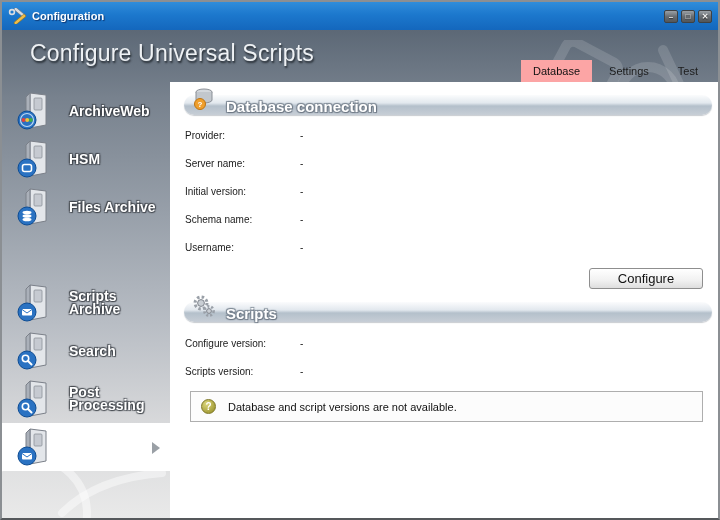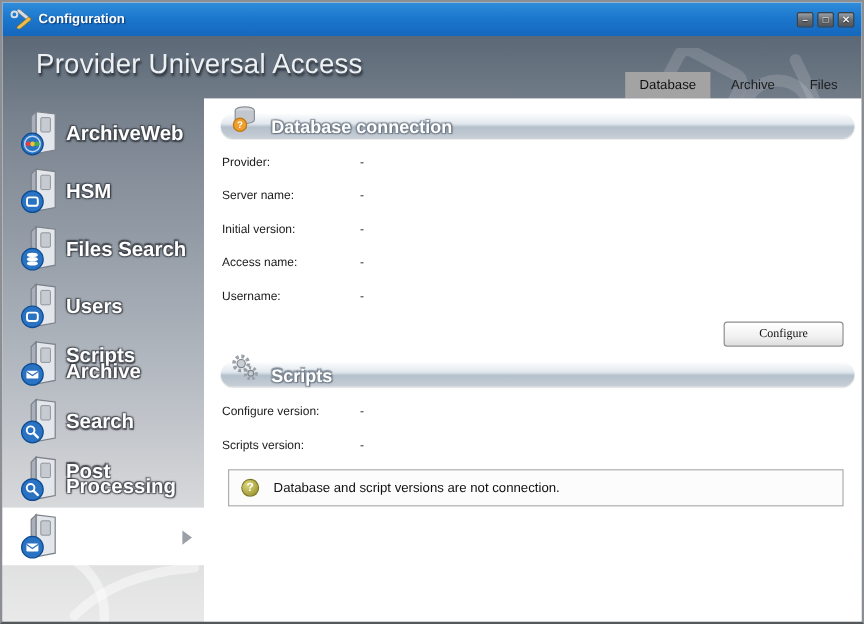--- a/index.html
+++ b/index.html
@@ -33,27 +33,27 @@
   
   .page-title {
     position:absolute; top:38px; left:28px;
     font-size:23px; color:#eef1f4; letter-spacing:.2px;
     text-shadow:1px 2px 2px rgba(25,30,36,.85);
   }
   .tabs { position:absolute; top:58px; right:8px; display:flex; gap:5px; height:22px; }
   .tab {
     padding:0 12px; font-size:11px; color:#1c1c1c; line-height:22px; text-align:center; cursor:default;
   }
-  .tab.active { background:#a3a3a3; color:#111; }
+  .tab.active { background:#fca5a5; color:#111; }
   
   .sidebar { position:absolute; top:80px; left:0; width:168px; bottom:0; }
   .side-item { position:absolute; left:0; width:168px; height:48px; display:flex; align-items:center; cursor:default; }
   .side-icon { width:38px; height:42px; margin-left:13px; flex:none; }
   .side-label {
-    margin-left:2px; font-size:17px; font-weight:bold; color:#fff; line-height:13px;
+    margin-left:16px; font-size:14px; font-weight:bold; color:#fff; line-height:13px;
     text-shadow:-1px -1px 1px rgba(55,60,66,.85), 1px 1px 1px rgba(55,60,66,.85),
                  1px -1px 1px rgba(55,60,66,.6), -1px 1px 1px rgba(55,60,66,.6);
   }
   .side-item.narrow .side-label { max-width:62px; }
   .side-item.selected { background:#fff; }
   .side-item.selected .side-label { color:#222; text-shadow:none; }
   .sel-arrow {
     position:absolute; right:10px; top:19px; width:0; height:0;
     border-left:8px solid #9aa0a6; border-top:6px solid transparent; border-bottom:6px solid transparent;
   }
@@ -65,25 +65,25 @@
     box-shadow:0 1px 1px rgba(120,130,140,.4);
   }
   .group-bar .bar-title {
     position:absolute; left:42px; top:3px; font-size:15px; font-weight:bold; color:#fff;
     text-shadow:-1px -1px 1px #7d8894, 1px 1px 1px #6a7480, 1px -1px 1px #7d8894, -1px 1px 1px #7d8894;
   }
   .group-bar .bar-icon { position:absolute; left:8px; top:-8px; width:26px; height:26px; }
   .field-row { position:absolute; left:15px; display:flex; font-size:10px; color:#1a1a1a; }
   .field-row .f-label { width:115px; }
   .btn {
-    position:absolute; right:15px; width:100px; height:21px;
+    position:absolute; right:15px; width:114px; height:21px;
     background:linear-gradient(180deg,#ffffff,#f1f1f1 60%,#dedede);
     border:1px solid #8e8e8e; border-radius:3px;
-    font-size:10px; color:#111; text-align:center; line-height:19px; cursor:default;
-    font-family:Liberation Serif, serif;
+    font-size:13px; color:#111; text-align:center; line-height:19px; cursor:default;
+    font-family:Liberation Sans, sans-serif;
   }
   .info-box {
     position:absolute; left:20px; right:15px; height:31px;
     background:#fcfcfc; border:1px solid #aeaeae;
     display:flex; align-items:center; font-size:11px; color:#111;
   }
   .info-icon {
     width:15px; height:15px; border-radius:50%; margin:0 12px 0 10px; flex:none;
     background:radial-gradient(circle at 35% 30%, #dcd77e, #a49d38 75%);
     border:1px solid #7e7826; color:#fff; font-size:10px; font-weight:bold;
@@ -119,25 +119,25 @@
       </g>
     </svg>
     <svg class="watermark" style="left:0;bottom:0;width:168px;height:100px;" viewBox="0 0 168 100">
       <g fill="none" stroke="rgba(255,255,255,0.45)" stroke-width="8" stroke-linecap="round">
         <circle cx="30" cy="95" r="55"></circle>
         <path d="M60 95 Q95 60 160 55"></path>
       </g>
     </svg>
   </div>
 
-  <div class="page-title">Provider Universal Access</div>
+  <div class="page-title">Configure Universal Scripts</div>
   <div class="tabs">
     <div class="tab active">Database</div>
-    <div class="tab">Archive</div>
-    <div class="tab">Files</div>
+    <div class="tab">Settings</div>
+    <div class="tab">Test</div>
   </div>
 
   <div class="sidebar">
 
     <div class="side-item" style="top:5px">
       <svg class="side-icon" viewBox="0 0 38 42">
         <path d="M15 3 L31 5 L31 35 L15 38 Z" fill="#e3e6ea" stroke="#7b8089" stroke-width="1"></path>
         <path d="M15 3 L11 7 L11 34 L15 38 Z" fill="#aab0b9" stroke="#7b8089" stroke-width="1"></path>
         <rect x="19" y="8" width="8" height="12" rx="1" fill="#c6cad1" stroke="#8d929b" stroke-width=".8"></rect>
         <circle cx="12" cy="30" r="9" fill="#2a72c2" stroke="#0d4c94" stroke-width="1"></circle>
@@ -163,33 +163,23 @@
     <div class="side-item" style="top:101px">
       <svg class="side-icon" viewBox="0 0 38 42">
         <path d="M15 3 L31 5 L31 35 L15 38 Z" fill="#e3e6ea" stroke="#7b8089" stroke-width="1"></path>
         <path d="M15 3 L11 7 L11 34 L15 38 Z" fill="#aab0b9" stroke="#7b8089" stroke-width="1"></path>
         <rect x="19" y="8" width="8" height="12" rx="1" fill="#c6cad1" stroke="#8d929b" stroke-width=".8"></rect>
         <circle cx="12" cy="30" r="9" fill="#2a72c2" stroke="#0d4c94" stroke-width="1"></circle>
         <ellipse cx="12" cy="26.5" rx="4.5" ry="1.8" fill="#fff"></ellipse>
         <ellipse cx="12" cy="30" rx="4.5" ry="1.8" fill="#fff"></ellipse>
         <ellipse cx="12" cy="33.5" rx="4.5" ry="1.8" fill="#fff"></ellipse>
       </svg>
-      <span class="side-label">Files Search</span>
-    </div>
-
-    <div class="side-item" style="top:149px">
-      <svg class="side-icon" viewBox="0 0 38 42">
-        <path d="M15 3 L31 5 L31 35 L15 38 Z" fill="#e3e6ea" stroke="#7b8089" stroke-width="1"></path>
-        <path d="M15 3 L11 7 L11 34 L15 38 Z" fill="#aab0b9" stroke="#7b8089" stroke-width="1"></path>
-        <rect x="19" y="8" width="8" height="12" rx="1" fill="#c6cad1" stroke="#8d929b" stroke-width=".8"></rect>
-        <circle cx="12" cy="30" r="9" fill="#2a72c2" stroke="#0d4c94" stroke-width="1"></circle>
-        <rect x="7.5" y="26.5" width="9" height="7" rx="2" fill="none" stroke="#fff" stroke-width="1.6"></rect>
-      </svg>
-      <span class="side-label">Users</span>
-    </div>
+      <span class="side-label">Files Archive</span>
+    </div>
+
 
     <div class="side-item narrow" style="top:197px">
       <svg class="side-icon" viewBox="0 0 38 42">
         <path d="M15 3 L31 5 L31 35 L15 38 Z" fill="#e3e6ea" stroke="#7b8089" stroke-width="1"></path>
         <path d="M15 3 L11 7 L11 34 L15 38 Z" fill="#aab0b9" stroke="#7b8089" stroke-width="1"></path>
         <rect x="19" y="8" width="8" height="12" rx="1" fill="#c6cad1" stroke="#8d929b" stroke-width=".8"></rect>
         <circle cx="12" cy="30" r="9" fill="#2a72c2" stroke="#0d4c94" stroke-width="1"></circle>
         <rect x="7" y="27" width="10" height="6.5" rx="1" fill="#fff"></rect>
         <path d="M7 27.5 L12 31 L17 27.5" fill="none" stroke="#2a72c2" stroke-width="1"></path>
       </svg>
@@ -251,21 +241,21 @@
     </div>
     <div class="field-row" style="top:76px">
       <span class="f-label">Server name:</span>
       <span class="f-value">-</span>
     </div>
     <div class="field-row" style="top:104px">
       <span class="f-label">Initial version:</span>
       <span class="f-value">-</span>
     </div>
     <div class="field-row" style="top:132px">
-      <span class="f-label">Access name:</span>
+      <span class="f-label">Schema name:</span>
       <span class="f-value">-</span>
     </div>
     <div class="field-row" style="top:160px">
       <span class="f-label">Username:</span>
       <span class="f-value">-</span>
     </div>
 
     <button class="btn" style="top:186px">Configure</button>
 
     <div class="group-bar" style="top:220px">
@@ -282,18 +272,18 @@
       <span class="f-label">Configure version:</span>
       <span class="f-value">-</span>
     </div>
     <div class="field-row" style="top:284px">
       <span class="f-label">Scripts version:</span>
       <span class="f-value">-</span>
     </div>
 
     <div class="info-box" style="top:309px">
       <span class="info-icon">?</span>
-      <span>Database and script versions are not connection.</span>
+      <span>Database and script versions are not available.</span>
     </div>
 
   </div>
 
 </div>
 
 </body></html>

